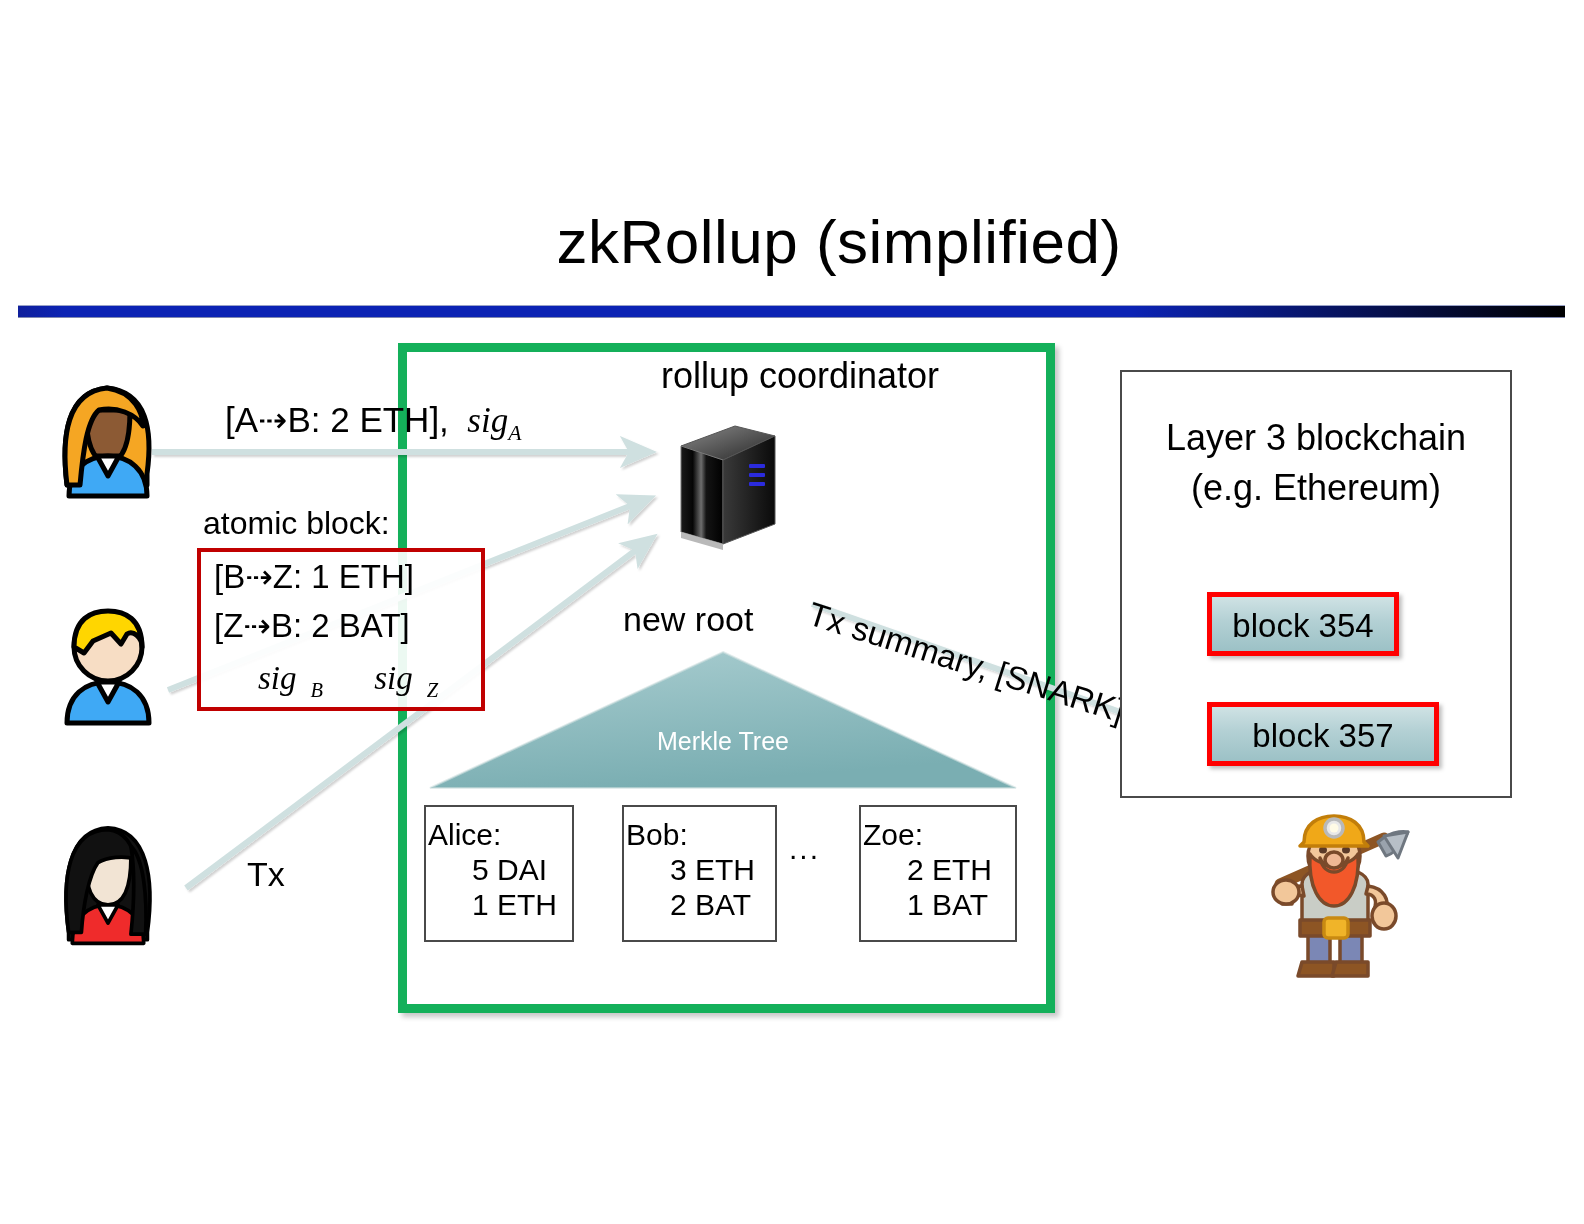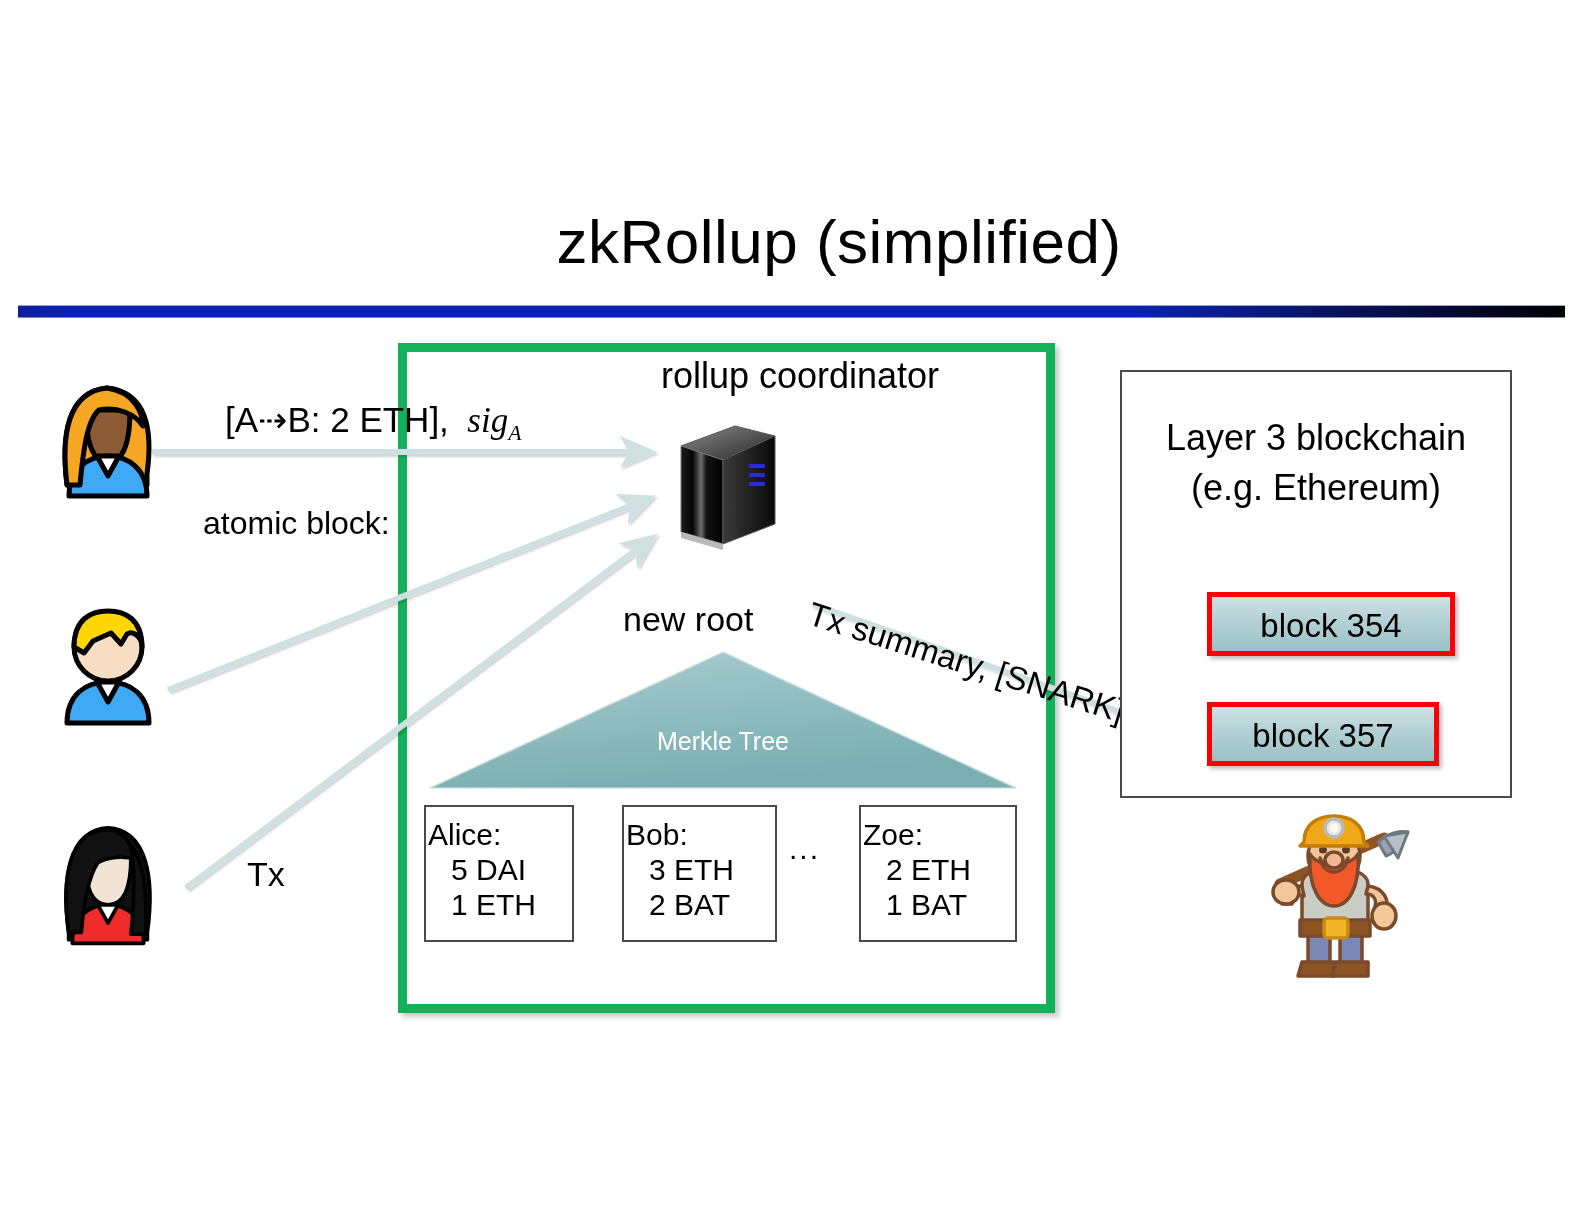--- a/index.html
+++ b/index.html
@@ -120,21 +120,21 @@
   .leaf-box {
     border: 2px solid #4a4a4a;
     box-sizing: border-box;
     background: #fff;
     font-size: 30px;
     color: #000;
     line-height: 35px;
     padding-top: 10px;
   }
   .leaf-box .name { padding-left: 2px; }
-  .leaf-box .bal  { padding-left: 25px; }
+  .leaf-box .bal  { padding-left: 46px; }
   .leaf-box .bal.b { font-weight: normal; }
   #leaf-alice { left: 424px; top: 805px; width: 150px; height: 137px; }
   #leaf-bob   { left: 622px; top: 805px; width: 155px; height: 137px; }
   #leaf-zoe   { left: 859px; top: 805px; width: 158px; height: 137px; }
   #leaf-ellipsis {
     left: 789px; top: 832px;
     font-size: 30px; color: #000;
     letter-spacing: 2px;
   }
 
@@ -158,21 +158,21 @@
     border: 5px solid #ff0000;
     box-sizing: border-box;
     background: linear-gradient(to bottom, #cfe2e4 0%, #b3d0d4 45%, #9cc1c6 100%);
     color: #000;
     font-size: 33px;
     text-align: center;
     line-height: 58px;
     box-shadow: 3px 3px 4px rgba(0,0,0,0.25);
     white-space: nowrap;
   }
-  #block-354 { left: 1207px; top: 592px; width: 248px; height: 64px; }
+  #block-354 { left: 1207px; top: 592px; width: 192px; height: 64px; }
   #block-357 { left: 1207px; top: 702px; width: 232px; height: 64px; }
 
   
   #miner { left: 1258px; top: 812px; width: 152px; height: 172px; }
 
   
   #arrow-layer {
     left: 0; top: 0;
     width: 1584px; height: 1224px;
     pointer-events: none;
@@ -280,20 +280,28 @@
   </svg>
 
   <div class="abs plain" id="rollup-coordinator-label">rollup coordinator</div>
 
   <div class="abs plain" id="tx-a-label">
     <span>[A⇢B:  2 ETH],</span>
     <span class="sig">&nbsp;<span>sig</span><sub>A</sub></span>
   </div>
 
   <div class="abs plain" id="atomic-swap-label">atomic block:</div>
+  <div class="abs" id="atomic-swap-box">
+    <div class="row">[B⇢Z:  1 ETH]</div>
+    <div class="row">[Z⇢B:  2 BAT]</div>
+    <div class="sigrow">
+      <span class="sig"><span>sig</span><sub>B</sub></span>
+      <span class="sig"><span>sig</span><sub>Z</sub></span>
+    </div>
+  </div>
 
   <div class="abs plain" id="tx-label">Tx</div>
 
   <div class="abs plain" id="new-root-label">new root</div>
   <svg class="abs" id="merkle-tri" viewBox="0 0 590 142" xmlns="http://www.w3.org/2000/svg">
     <defs>
       <linearGradient id="triFill" x1="0" y1="0" x2="0.35" y2="1">
         <stop offset="0%" stop-color="#a9cdd0"></stop>
         <stop offset="100%" stop-color="#7aaeb2"></stop>
       </linearGradient>

